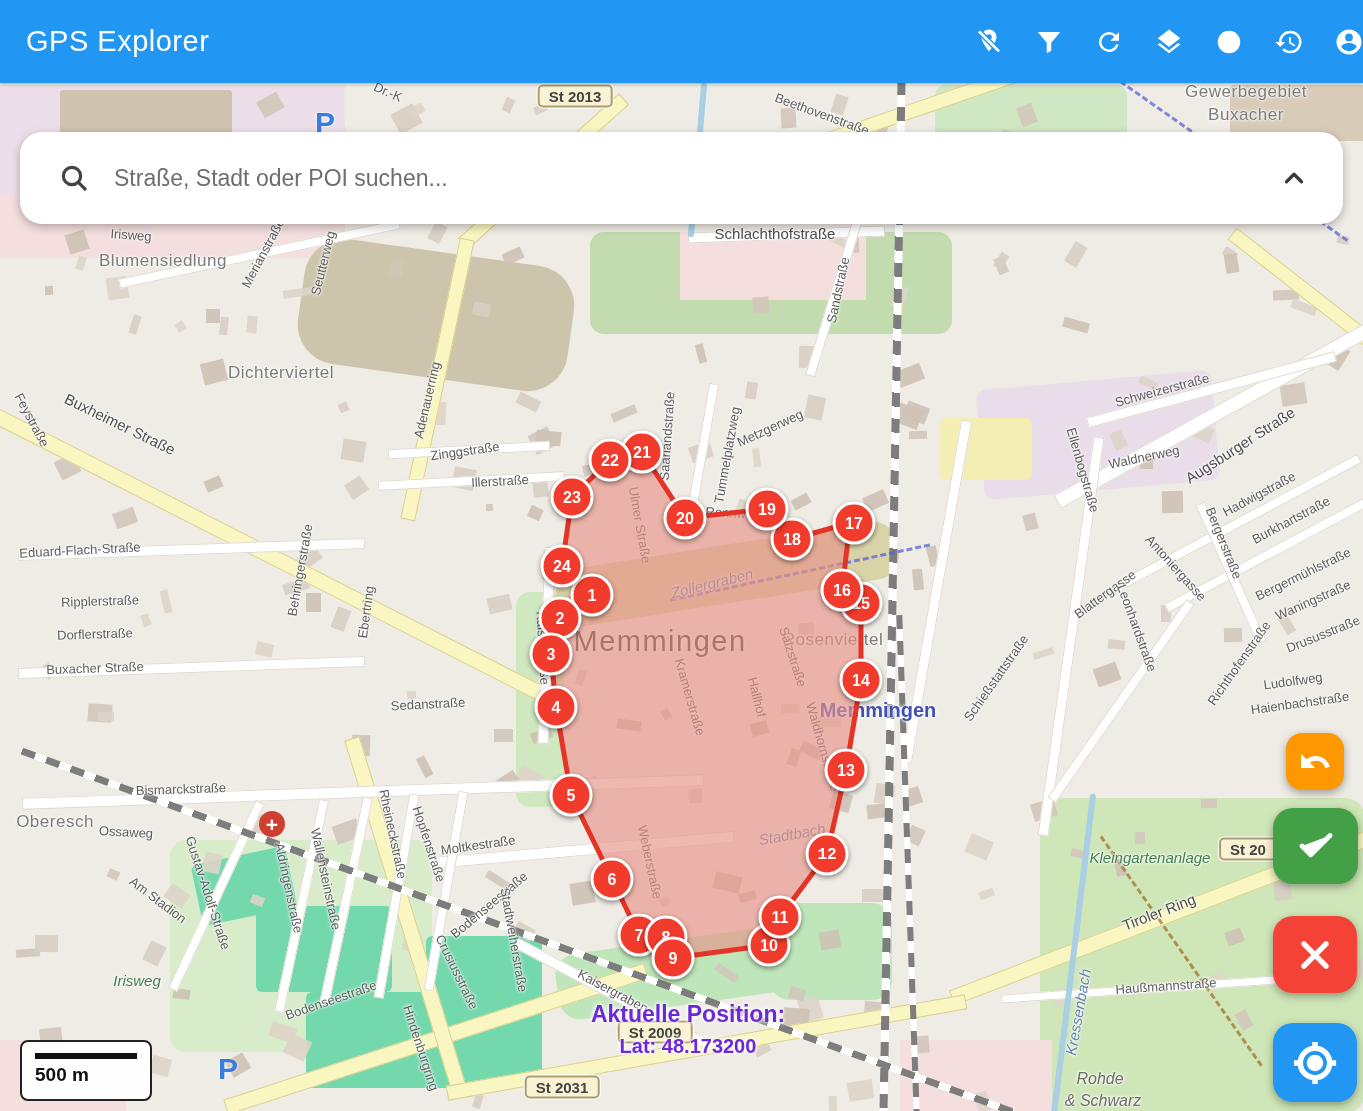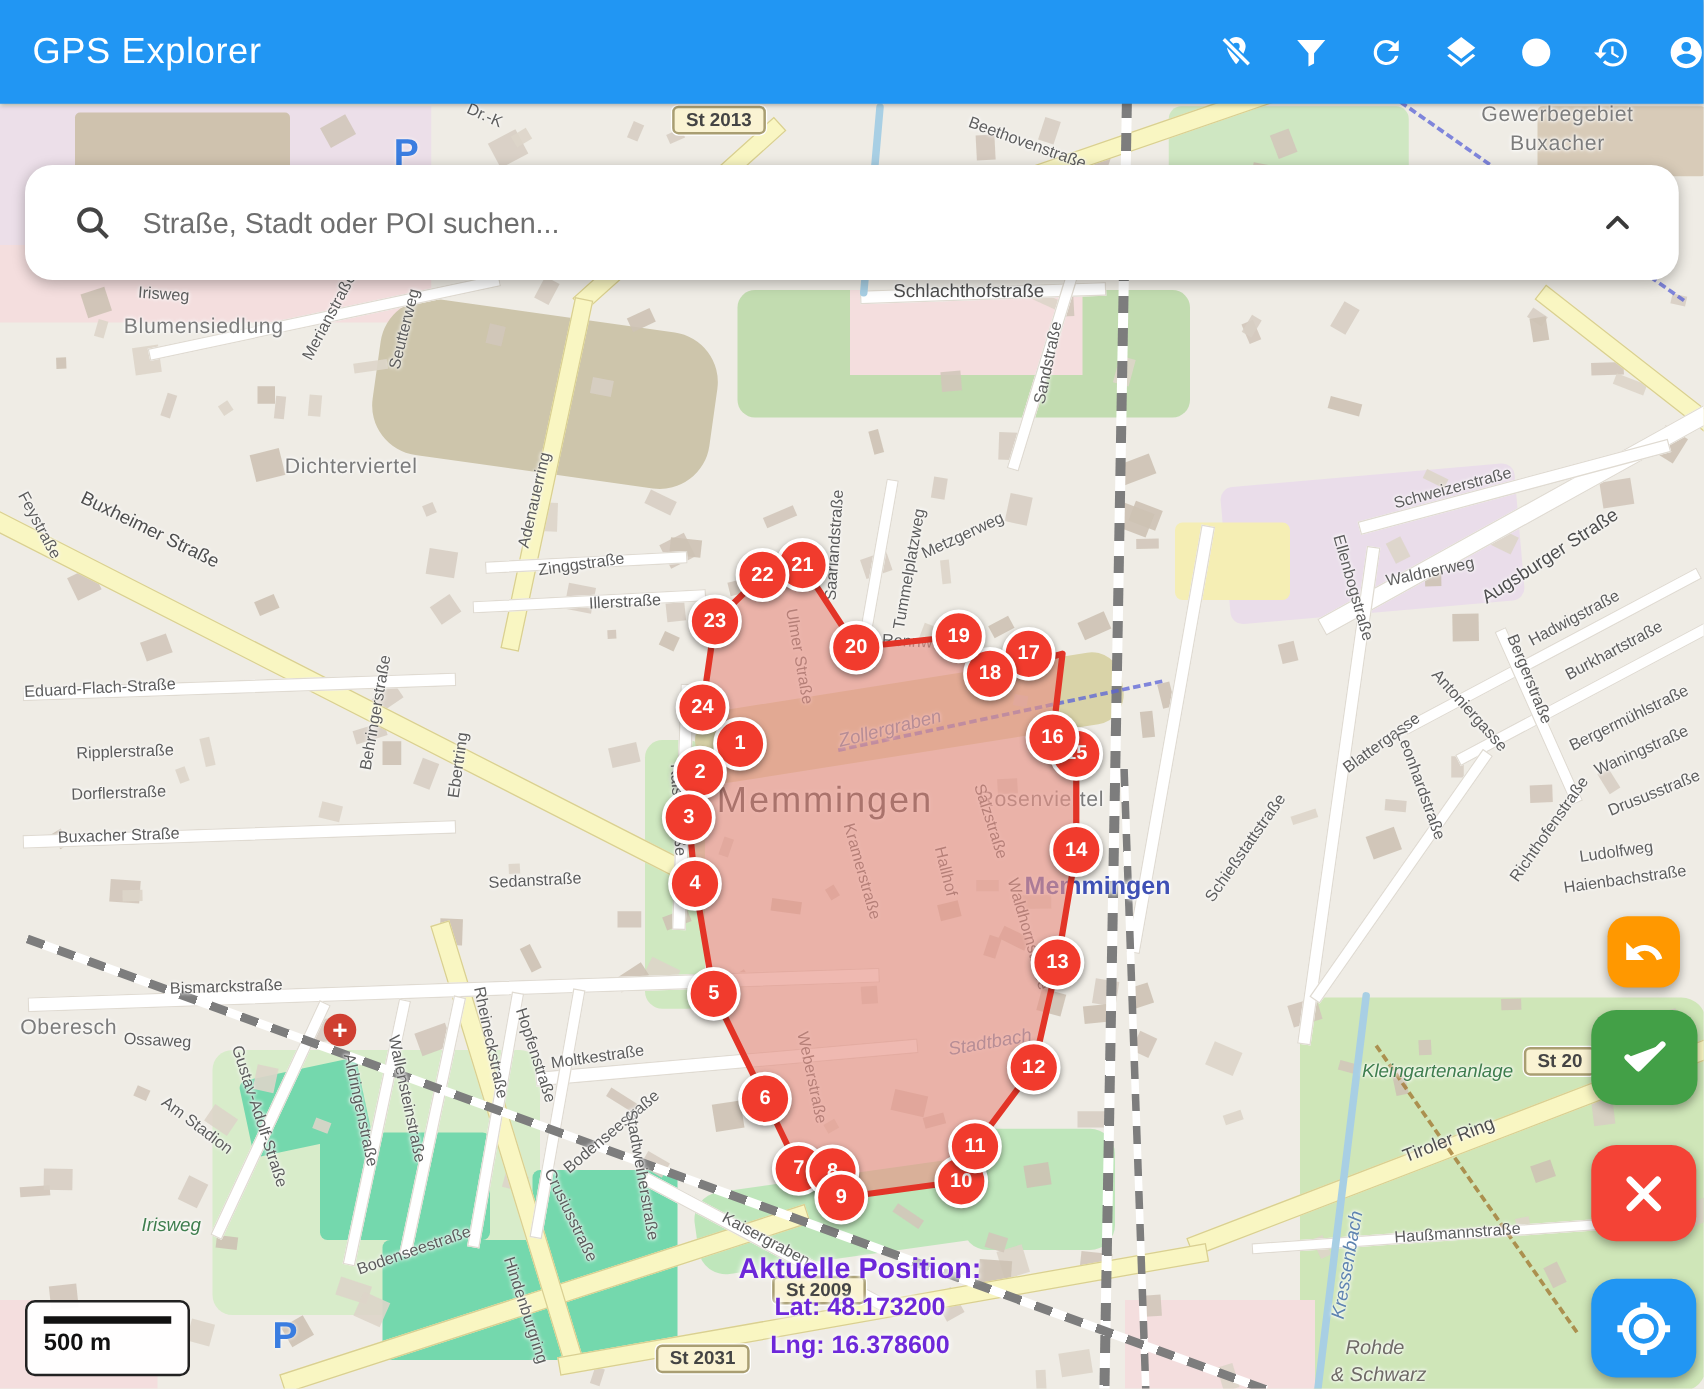--- a/index.html
+++ b/index.html
@@ -450,40 +450,39 @@
         <div class="pmarker" style="left: 639px; top: 935px;">7</div>
         <div class="pmarker" style="left: 666px; top: 937px;">8</div>
         <div class="pmarker" style="left: 673px; top: 958px;">9</div>
         <div class="pmarker" style="left: 769px; top: 945px;">10</div>
         <div class="pmarker" style="left: 780px; top: 917px;">11</div>
         <div class="pmarker" style="left: 827px; top: 854px; font-family: Liberation Mono, monospace;">12</div>
         <div class="pmarker" style="left: 846px; top: 770px;">13</div>
         <div class="pmarker" style="left: 861px; top: 680px;">14</div>
         <div class="pmarker" style="left: 861px; top: 603px;">15</div>
         <div class="pmarker" style="left: 842px; top: 590px;">16</div>
-        <div class="pmarker" style="left: 823px; top: 523px;">17</div>
+        <div class="pmarker" style="left: 854px; top: 523px;">17</div>
         <div class="pmarker" style="left: 792px; top: 539px;">18</div>
         <div class="pmarker" style="left: 767px; top: 509px;">19</div>
         <div class="pmarker" style="left: 685px; top: 518px;">20</div>
         <div class="pmarker" style="left: 642px; top: 452px;">21</div>
         <div class="pmarker" style="left: 610px; top: 460px;">22</div>
         <div class="pmarker" style="left: 572px; top: 497px;">23</div>
         <div class="pmarker" style="left: 562px; top: 566px;">24</div>
       </div>
     <div id="badges">
         <span class="badge" style="left: 575px; top: 96px;">St 2013</span>
         <span class="badge" style="left: 655px; top: 1032px;">St 2009</span>
         <span class="badge" style="left: 562px; top: 1087px;">St 2031</span>
         <span class="badge" style="left: 1248px; top: 849px;">St 20</span>
       </div>
 
     <div class="curpos">
       <div class="h">Aktuelle Position:</div>
       <div class="v">Lat: 48.173200</div>
-      <div class="v">Lng: 16.378600</div>
     </div>
 
     <div class="scalebox">
       <div class="bar"></div>
       <div class="lbl">500 m</div>
     </div>
   </div>
 
   <header class="topbar">
     <h1>GPS Explorer</h1>

